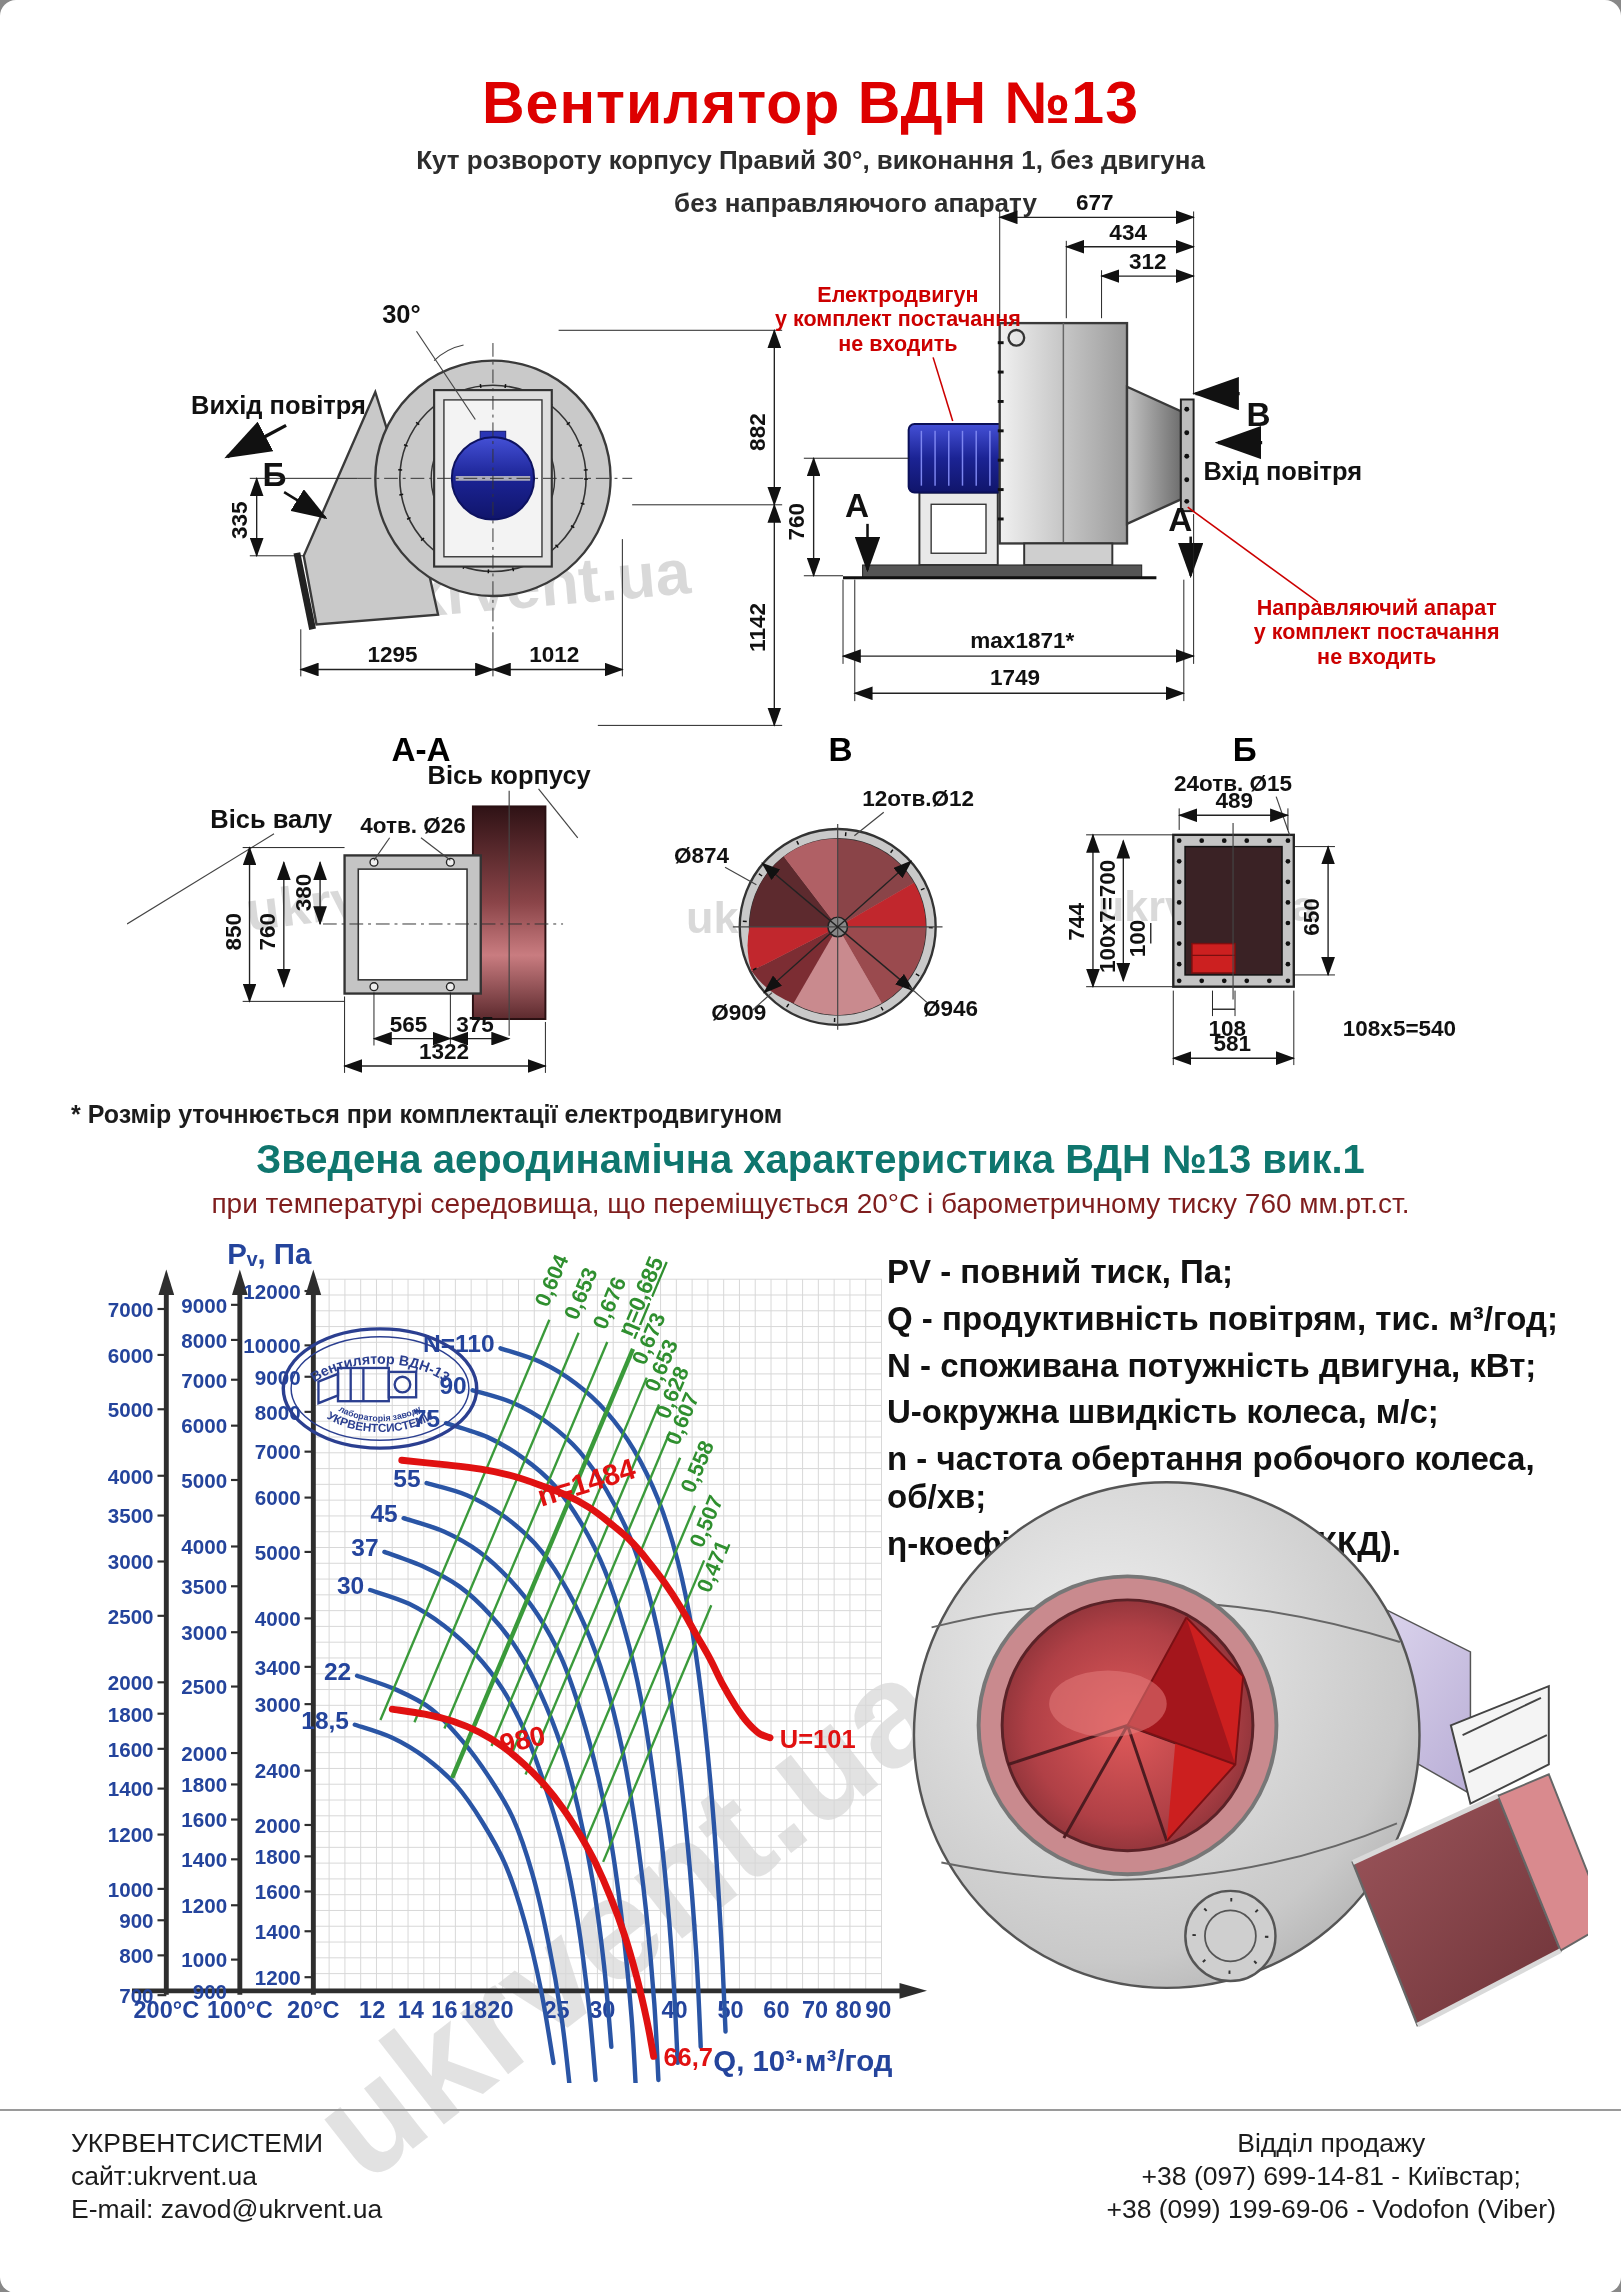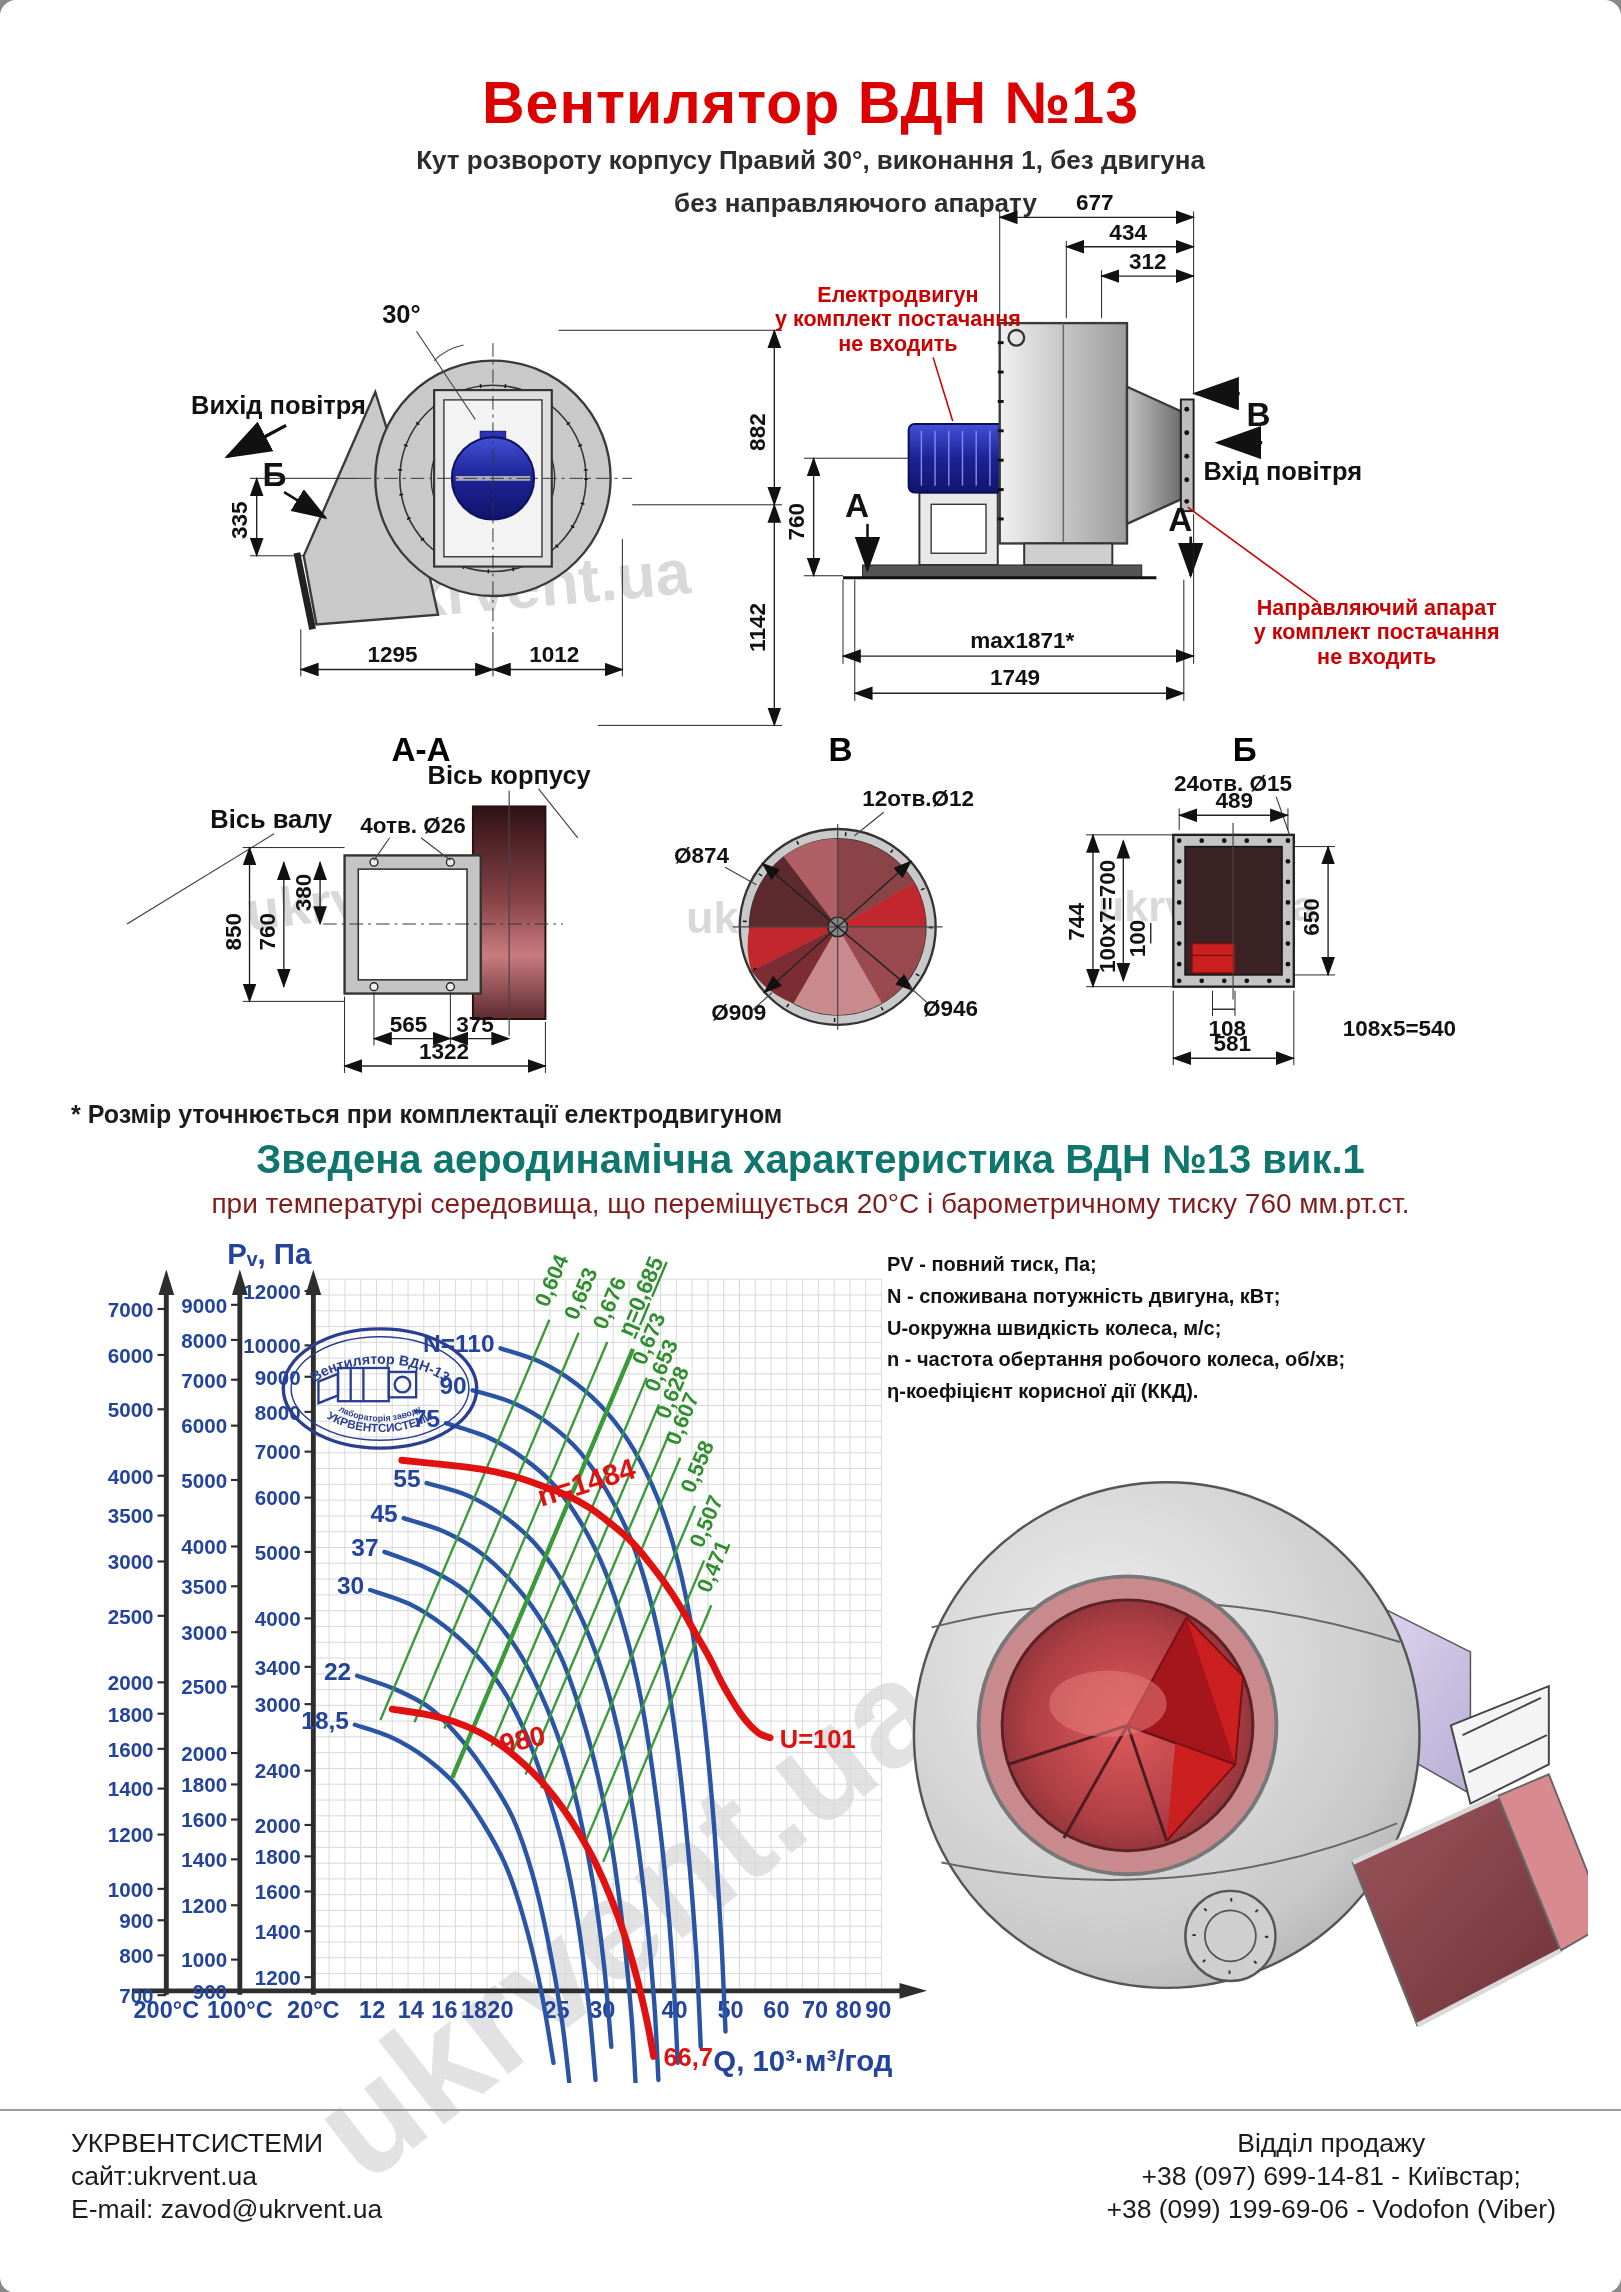--- a/index.html
+++ b/index.html
@@ -7,21 +7,21 @@
         font-family:"Liberation Sans", sans-serif;border-radius:16px;}
   .abs{position:absolute;}
   .ctr{text-align:center;width:100%;}
   #title{top:69px;font-size:59px;font-weight:bold;color:#dd0000;letter-spacing:1px;}
   .sub{font-size:26px;font-weight:bold;color:#2d2d2d;}
   #sub1{top:145px;}
   #sub2{top:188px;padding-left:45px;}
   #footnote{left:71px;top:1100px;font-size:25px;font-weight:bold;color:#1c1c1c;}
   #chart-title{top:1137px;font-size:40px;font-weight:bold;color:#0f766e;}
   #chart-sub{top:1188px;font-size:28px;font-weight:normal;color:#7f1d1d;}
-  #legend{left:887px;top:1253px;width:696px;font-size:20px;font-weight:bold;color:#111;}
+  #legend{left:887px;top:1253px;width:696px;font-size:33px;font-weight:bold;color:#111;}
   #legend div{margin-bottom:8.8px;}
   .wm{color:#b5b5b5;opacity:.5;font-weight:bold;white-space:nowrap;pointer-events:none;}
   #footer-rule{left:0;top:2109px;width:1621px;height:2px;background:#9a9a9a;}
   .foot{font-size:26.5px;color:#1c1c1c;line-height:33px;}
   #footer-left{left:71px;top:2127px;}
   #footer-right{right:65px;top:2127px;text-align:center;}
   svg text{font-family:"Liberation Sans", sans-serif;}
   .dimline{stroke:#222;stroke-width:1.4;fill:none;}
   .ext{stroke:#222;stroke-width:1;fill:none;}
   .cl{stroke:#333;stroke-width:1;stroke-dasharray:14 5 3 5;fill:none;}
@@ -649,20 +649,21 @@
     <text font-size="14.5" font-weight="bold" fill="#2b3f90">
       <textPath href="#stampTopArc" startOffset="50%" text-anchor="middle">Вентилятор ВДН-13</textPath></text>
     <text font-size="9" font-weight="bold" fill="#2b3f90">
       <textPath href="#stampBot1" startOffset="50%" text-anchor="middle">лабораторія заводу</textPath></text>
     <text font-size="12" font-weight="bold" fill="#2b3f90">
       <textPath href="#stampBot2" startOffset="50%" text-anchor="middle">УКРВЕНТСИСТЕМИ</textPath></text>
   </svg>
 
   <div class="abs" id="legend">
     <div>PV - повний тиск, Па;</div>
+    <div>Q - продуктивність повітрям, тис. м³/год;</div>
     <div>N - споживана потужність двигуна, кВт;</div>
     <div>U-окружна швидкість колеса, м/с;</div>
     <div>n - частота обертання робочого колеса, об/хв;</div>
     <div>η-коефіцієнт корисної дії (ККД).</div>
   </div>
 
   <svg class="abs" style="left:863px;top:1441px" width="725" height="647" viewBox="0 0 740 660">
     <polygon points="470,140 620,215 620,360 480,280" fill="url(#gLav)" stroke="#555" stroke-width="1.5"></polygon>
     <polygon points="600,290 700,250 700,330 620,370" fill="#f4f4f4" stroke="#444" stroke-width="2"></polygon>
     <line x1="612" y1="300" x2="692" y2="262" stroke="#444" stroke-width="2"></line>

